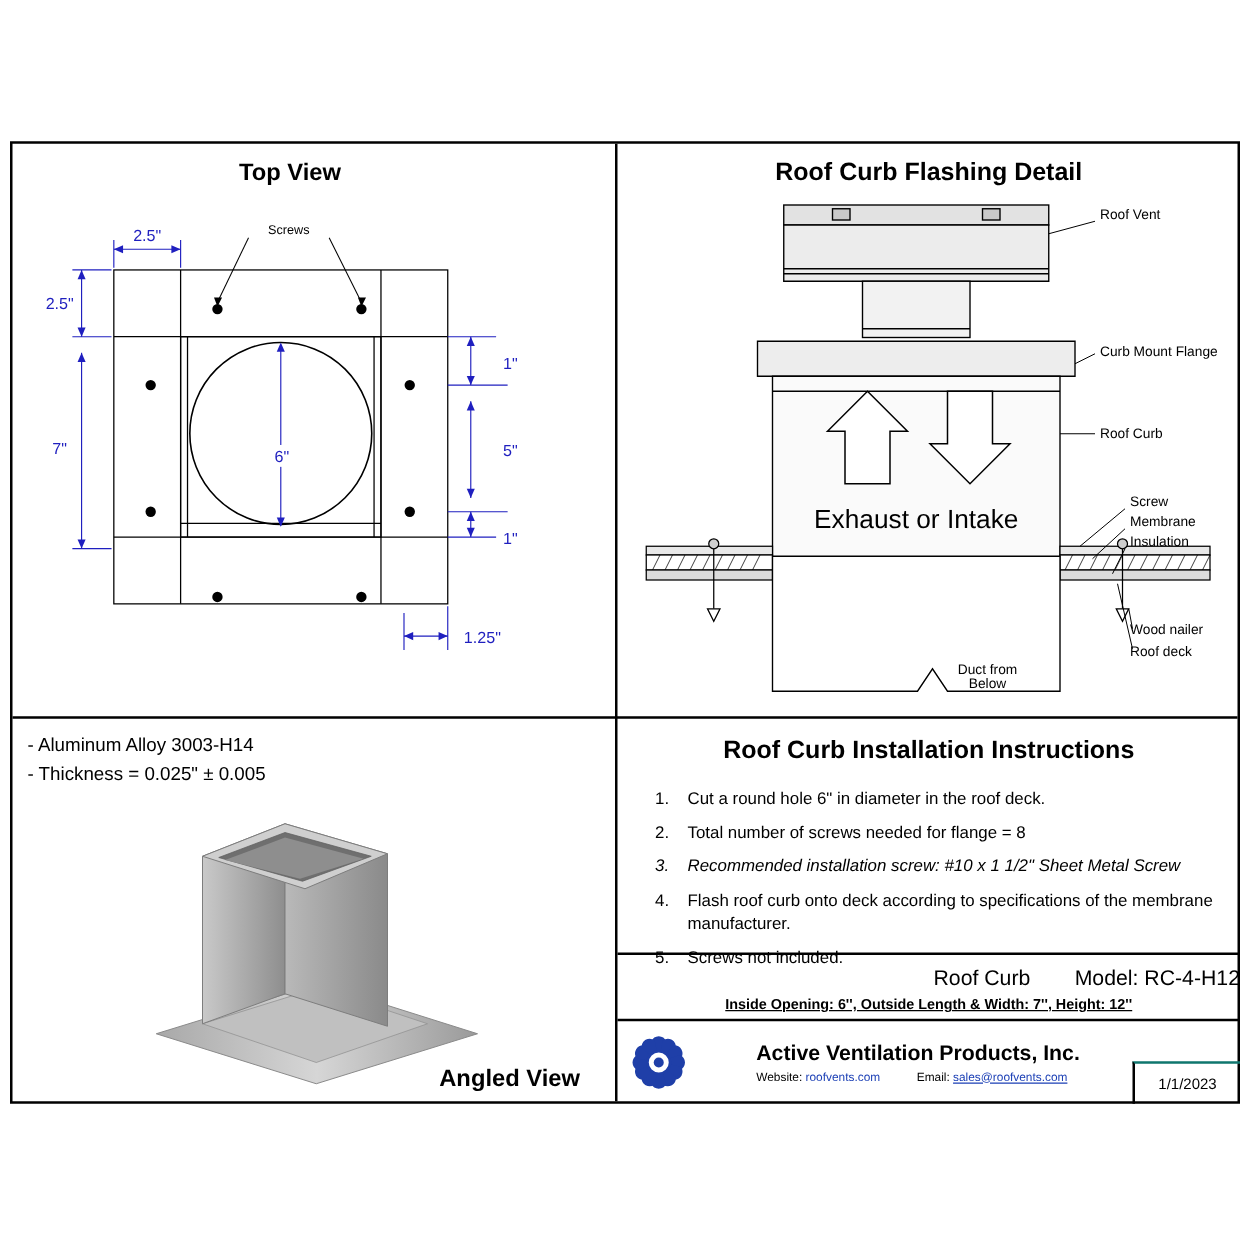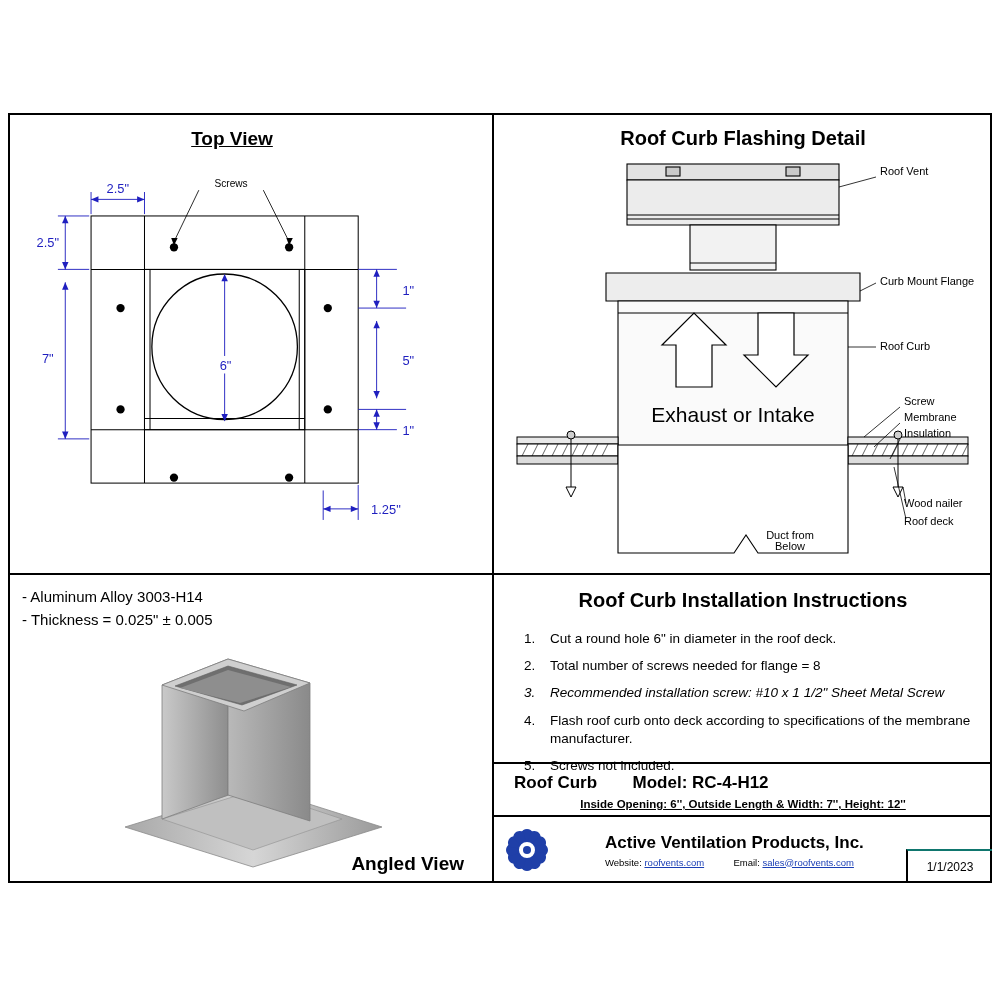--- a/index.html
+++ b/index.html
@@ -12,36 +12,36 @@
   .svgwrap{position:absolute;left:0;top:0;width:100%;height:100%;}
   svg{display:block;}
   .dim{font-family:"Liberation Sans",sans-serif;font-size:14px;fill:#1f1fbf;}
   .lbl{font-family:"Liberation Sans",sans-serif;font-size:11px;fill:#000;}
   .spec{position:absolute;left:12px;top:10px;font-size:15px;line-height:1.55;}
   .instr-list{margin:0;padding:0;list-style:none;font-size:13.5px;}
   .instr-list li{display:flex;margin-bottom:9px;line-height:1.35;}
   .instr-num{width:26px;flex:0 0 26px;text-align:left;}
   .instr-txt{flex:1;}
   .ital{font-style:italic;}
-  .fb-title{text-align:left;font-weight:bold;font-size:17px;padding-left:20px;}
+  .fb-title{text-align:right;font-weight:normal;font-size:17px;padding-left:20px;}
   .fb-sub{text-align:center;font-weight:bold;font-size:11.5px;margin-top:5px;text-decoration:underline;}
   .company{font-weight:bold;font-size:17px;}
   .contact{font-size:9.5px;}
   .datebox{position:absolute;right:0;bottom:0;width:86px;height:34px;border-left:2px solid #000;border-top:2px solid #0f766e;box-sizing:border-box;display:flex;align-items:center;justify-content:center;font-size:12px;}
   .angled-title{position:absolute;right:28px;bottom:8px;font-size:19px;font-weight:bold;}
 </style>
 </head>
 <body>
 
 <div class="sheet">
 
   <div class="vline" style="left:482px;"></div>
   <div class="hline" style="top:458px;"></div>
 
-  <div class="panel" style="left:0;top:0;width:444px;height:458px;text-decoration:underline;">
+  <div class="panel" style="left:0;top:0;width:444px;height:458px;">
     <div class="ttl" style="margin-top:13px;">Top View</div>
     <svg class="svgwrap" viewBox="0 0 482 458">
       <g stroke="#000" fill="none" stroke-width="1.1">
 
         <rect x="88" y="90" width="290" height="290"></rect>
 
         <line x1="88" y1="148" x2="378" y2="148"></line>
         <line x1="88" y1="322" x2="378" y2="322"></line>
         <line x1="146" y1="90" x2="146" y2="380"></line>
         <line x1="320" y1="90" x2="320" y2="380"></line>
@@ -350,21 +350,21 @@
               </g>
               <circle r="9" fill="#ffffff" stroke="#1f3fa8" stroke-width="2"></circle>
               <circle r="4" fill="#1f3fa8"></circle>
             </g>
           </svg>
         </div>
         <div style="flex:1;margin-left:45px;">
           <div class="company">Active Ventilation Products, Inc.</div>
           <div class="contact" style="margin-top:4px;">
             <span>Website:</span>
-            <span style="color:#1b3fb5;text-decoration:underline;">roofvents.com</span>
+            <span style="color:#1b3fb5;">roofvents.com</span>
             <span style="display:inline-block;width:24px;"></span>
             <span>Email:</span>
             <span style="color:#1b3fb5;text-decoration:underline;">sales@roofvents.com</span>
           </div>
         </div>
         <div class="datebox">1/1/2023</div>
       </div>
     </div>
   </div>
 

